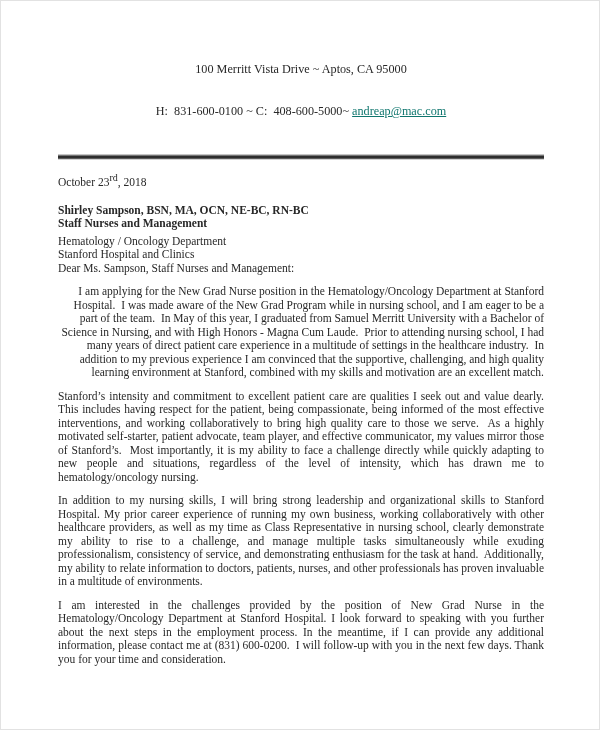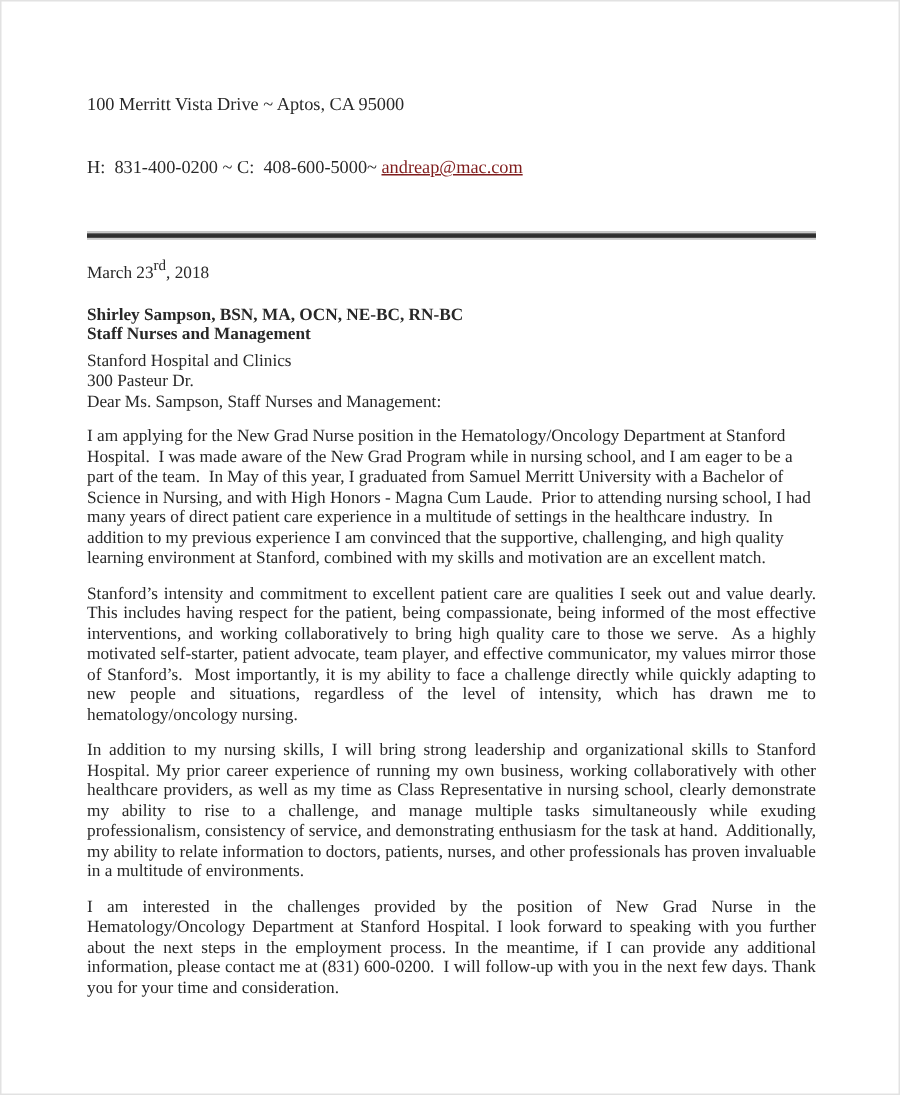--- a/index.html
+++ b/index.html
@@ -10,63 +10,63 @@
     color: #282828;
     overflow: hidden;
   }
   .sheet {
     box-sizing: border-box;
     width: 600px; height: 730px;
     border: 1px solid #e2e2e2;
     padding: 33px 55px 10px 57px;
     background: #ffffff;
   }
-  .letterhead { text-align: left; font-size: 12.2px; line-height: 14px; white-space: pre-wrap; }
+  .letterhead { text-align: center; font-size: 12.2px; line-height: 14px; white-space: pre-wrap; }
   .email { text-decoration: underline; cursor: pointer; }
   .rule {
     height: 4px;
     margin-top: 8px;
     background: linear-gradient(to bottom, #9a9a9a, #2e2e2e 35%, #2e2e2e 75%, #8a8a8a);
     border-top: 1px solid #c6c6c6;
     border-bottom: 1px solid #d2d2d2;
   }
   .body-text { font-size: 11.5px; line-height: 13.5px; }
   .date-line { margin-top: 16px; }
   .date-line sup { font-size: 10px; vertical-align: super; line-height: 0; }
   .recipient { margin-top: 14px; }
   .bold { font-weight: bold; }
   .dept-block { margin-top: 4px; }
   .subject-line { margin-top: 10px; white-space: pre-wrap; }
   .salutation { }
   .para { margin: 10px 0 0 0; white-space: pre-wrap; }
-  .align-left { text-align: left; }
+  .align-left { text-align: right; }
   .align-justify { text-align: justify; }
 </style>
 </head>
 <body>
 
 <div class="sheet">
 
   <div class="letterhead">
     <div>100 Merritt Vista Drive ~ Aptos, CA 95000</div>
-    <div><span>H:  831-400-0200 ~ C:  408-600-5000~ </span><a class="email" style="color: #7f1d1d;">andreap@mac.com</a></div>
+    <div><span>H:  831-600-0100 ~ C:  408-600-5000~ </span><a class="email" style="color: #0f766e;">andreap@mac.com</a></div>
   </div>
 
   <div class="rule"></div>
 
   <div class="body-text">
 
-    <div class="date-line"><span>March 23</span><sup>rd</sup><span>, 2018</span></div>
+    <div class="date-line"><span>October 23</span><sup>rd</sup><span>, 2018</span></div>
 
     <div class="recipient">
       <div class="bold">Shirley Sampson, BSN, MA, OCN, NE-BC, RN-BC</div>
       <div class="bold">Staff Nurses and Management</div>
       <div class="dept-block">
+        <div>Hematology / Oncology Department</div>
         <div>Stanford Hospital and Clinics</div>
-        <div>300 Pasteur Dr.</div>
       </div>
     </div>
 
 
     <div class="salutation">Dear Ms. Sampson, Staff Nurses and Management:</div>
 
     <p class="para align-left">I am applying for the New Grad Nurse position in the Hematology/Oncology Department at Stanford Hospital.  I was made aware of the New Grad Program while in nursing school, and I am eager to be a part of the team.  In May of this year, I graduated from Samuel Merritt University with a Bachelor of Science in Nursing, and with High Honors - Magna Cum Laude.  Prior to attending nursing school, I had many years of direct patient care experience in a multitude of settings in the healthcare industry.  In addition to my previous experience I am convinced that the supportive, challenging, and high quality learning environment at Stanford, combined with my skills and motivation are an excellent match.</p>
     <p class="para align-justify">Stanford’s intensity and commitment to excellent patient care are qualities I seek out and value dearly.  This includes having respect for the patient, being compassionate, being informed of the most effective interventions, and working collaboratively to bring high quality care to those we serve.  As a highly motivated self-starter, patient advocate, team player, and effective communicator, my values mirror those of Stanford’s.  Most importantly, it is my ability to face a challenge directly while quickly adapting to new people and situations, regardless of the level of intensity, which has drawn me to hematology/oncology nursing.</p>
     <p class="para align-justify">In addition to my nursing skills, I will bring strong leadership and organizational skills to Stanford Hospital. My prior career experience of running my own business, working collaboratively with other healthcare providers, as well as my time as Class Representative in nursing school, clearly demonstrate my ability to rise to a challenge, and manage multiple tasks simultaneously while exuding professionalism, consistency of service, and demonstrating enthusiasm for the task at hand.  Additionally, my ability to relate information to doctors, patients, nurses, and other professionals has proven invaluable in a multitude of environments.</p>
     <p class="para align-justify">I am interested in the challenges provided by the position of New Grad Nurse in the Hematology/Oncology Department at Stanford Hospital. I look forward to speaking with you further about the next steps in the employment process. In the meantime, if I can provide any additional information, please contact me at (831) 600-0200.  I will follow-up with you in the next few days. Thank you for your time and consideration.</p>

